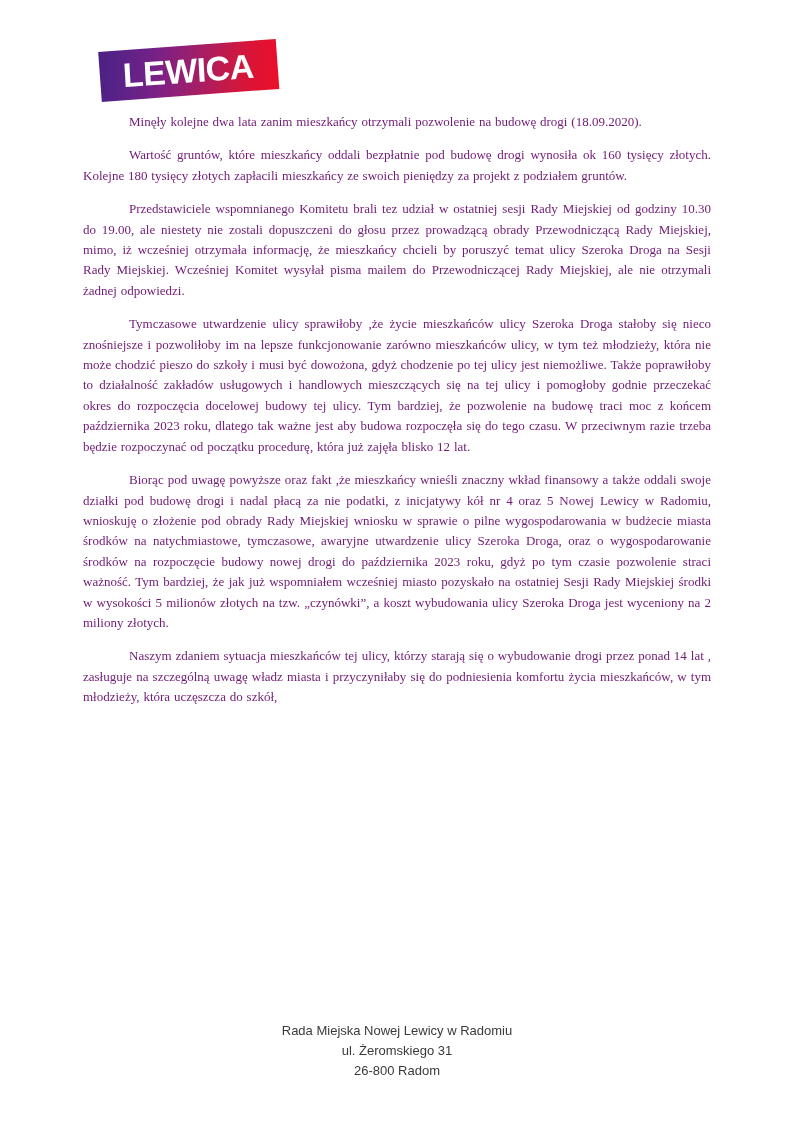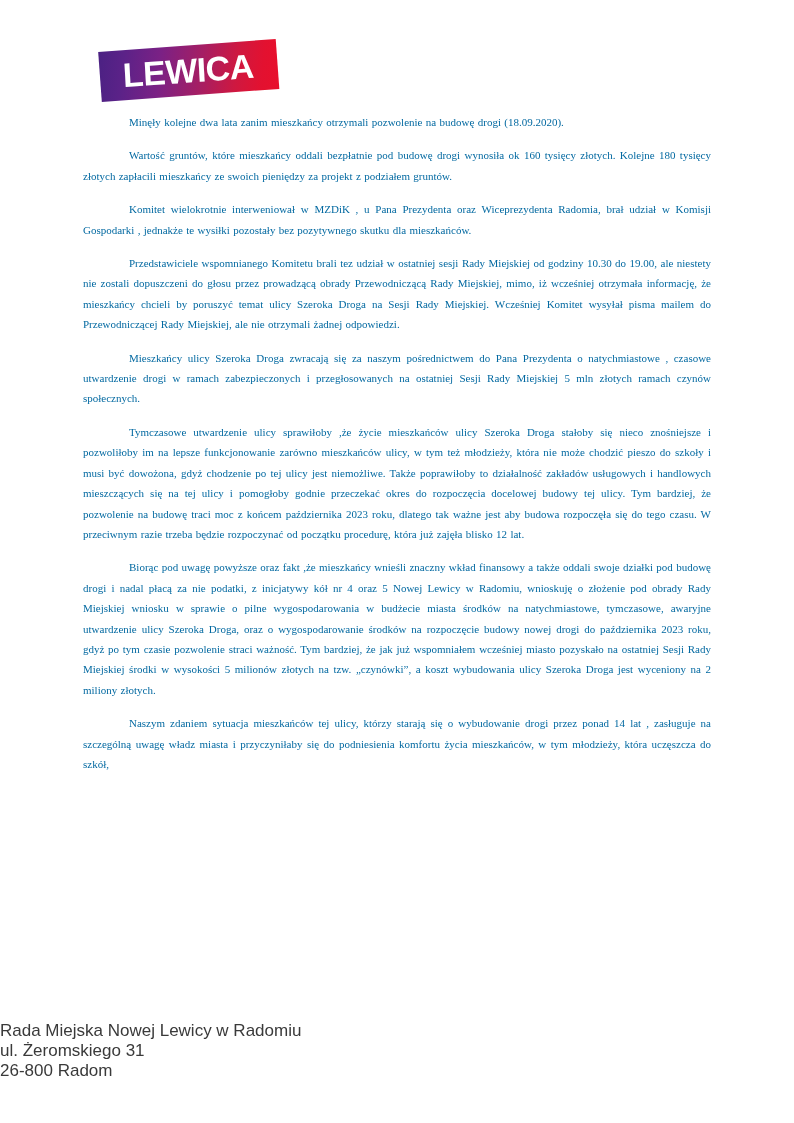--- a/index.html
+++ b/index.html
@@ -61,58 +61,57 @@
     position: absolute;
     left: 83px;
     top: 112px;
     width: 628px;
   }
   p.para {
     margin: 0 0 13px 0;
     text-align: justify;
     text-justify: inter-word;
     font-family: "Liberation Serif", "DejaVu Serif", serif;
-    font-size: 11px;
+    font-size: 13px;
     line-height: 20.4px;
-    color: #0369a1;
+    color: #701a75;
     text-indent: 46px;
     word-spacing: 0.6px;
     hyphens: none;
   }
 
   
   .footer {
     position: absolute;
     left: 0;
     right: 0;
     top: 1021px;
+    text-align: center;
     font-family: "Liberation Sans", "DejaVu Sans", sans-serif;
-    font-size: 17px;
+    font-size: 13px;
     line-height: 20px;
     color: #3a3a3a;
   }
   .footer div { display: block; }
 </style>
 </head>
 <body>
 
 <div class="page">
 
   <div class="logo-wrap">
     <div class="logo-badge">
       <span class="logo-text">LEWICA</span>
     </div>
   </div>
 
   <div class="doc-body">
     <p class="para">Minęły  kolejne  dwa  lata zanim  mieszkańcy  otrzymali  pozwolenie  na  budowę  drogi (18.09.2020).</p>
     <p class="para">Wartość  gruntów,  które  mieszkańcy  oddali  bezpłatnie pod  budowę  drogi wynosiła  ok 160  tysięcy  złotych. Kolejne  180  tysięcy  złotych  zapłacili  mieszkańcy  ze  swoich  pieniędzy  za projekt  z podziałem  gruntów.</p>
-    <p class="para">Komitet      wielokrotnie      interweniował     w     MZDiK  ,  u  Pana  Prezydenta oraz  Wiceprezydenta Radomia,  brał  udział   w  Komisji  Gospodarki  ,  jednakże  te  wysiłki pozostały  bez  pozytywnego  skutku  dla mieszkańców.</p>
     <p class="para">Przedstawiciele  wspomnianego  Komitetu brali  tez  udział w  ostatniej  sesji  Rady Miejskiej  od  godziny  10.30  do  19.00, ale  niestety  nie  zostali  dopuszczeni  do  głosu  przez prowadzącą  obrady  Przewodniczącą  Rady  Miejskiej, mimo, iż  wcześniej  otrzymała  informację, że  mieszkańcy  chcieli by  poruszyć   temat  ulicy  Szeroka  Droga  na  Sesji  Rady  Miejskiej. Wcześniej  Komitet  wysyłał   pisma  mailem  do  Przewodniczącej  Rady  Miejskiej, ale  nie otrzymali  żadnej  odpowiedzi.</p>
-    <p class="para">Mieszkańcy  ulicy  Szeroka  Droga   zwracają  się  za  naszym  pośrednictwem  do   Pana Prezydenta  o   natychmiastowe , czasowe  utwardzenie  drogi  w  ramach  zabezpieczonych i  przegłosowanych   na  ostatniej  Sesji  Rady  Miejskiej  5  mln  złotych  ramach  czynów społecznych.</p>
     <p class="para">Tymczasowe  utwardzenie ulicy   sprawiłoby ,że  życie  mieszkańców  ulicy  Szeroka  Droga stałoby  się  nieco  znośniejsze  i  pozwoliłoby  im  na  lepsze  funkcjonowanie  zarówno mieszkańców  ulicy, w tym  też  młodzieży, która  nie  może  chodzić  pieszo  do  szkoły  i  musi  być dowożona, gdyż  chodzenie   po  tej  ulicy jest  niemożliwe. Także  poprawiłoby  to  działalność zakładów  usługowych i  handlowych  mieszczących  się  na  tej  ulicy i  pomogłoby  godnie przeczekać  okres  do  rozpoczęcia   docelowej  budowy  tej  ulicy. Tym bardziej, że  pozwolenie  na budowę  traci   moc  z  końcem  października  2023  roku, dlatego  tak  ważne  jest  aby  budowa rozpoczęła  się   do  tego  czasu.  W  przeciwnym  razie  trzeba  będzie  rozpoczynać  od  początku procedurę, która  już  zajęła  blisko  12  lat.</p>
     <p class="para">Biorąc  pod  uwagę powyższe   oraz   fakt  ,że  mieszkańcy   wnieśli  znaczny  wkład finansowy a  także  oddali  swoje  działki  pod  budowę  drogi i  nadal  płacą  za  nie  podatki, z  inicjatywy  kół   nr  4   oraz  5  Nowej  Lewicy  w  Radomiu,  wnioskuję o   złożenie pod obrady Rady Miejskiej wniosku  w   sprawie o   pilne   wygospodarowania  w budżecie miasta środków  na natychmiastowe,     tymczasowe,     awaryjne    utwardzenie       ulicy      Szeroka     Droga, oraz  o wygospodarowanie środków   na   rozpoczęcie budowy nowej drogi do   października 2023 roku, gdyż  po  tym  czasie  pozwolenie  straci  ważność. Tym bardziej, że  jak  już wspomniałem  wcześniej  miasto  pozyskało  na  ostatniej  Sesji  Rady  Miejskiej  środki w  wysokości  5  milionów  złotych  na  tzw.  „czynówki”, a  koszt  wybudowania  ulicy  Szeroka Droga  jest  wyceniony  na  2  miliony  złotych.</p>
     <p class="para">Naszym zdaniem sytuacja  mieszkańców  tej  ulicy, którzy  starają  się  o  wybudowanie drogi przez  ponad  14  lat , zasługuje   na  szczególną  uwagę   władz  miasta  i  przyczyniłaby  się do  podniesienia  komfortu życia mieszkańców, w tym   młodzieży, która   uczęszcza   do szkół,</p>
   </div>
 
   <div class="footer">
     <div>Rada Miejska Nowej Lewicy w Radomiu</div>
     <div>ul. Żeromskiego 31</div>
     <div>26-800 Radom</div>
   </div>

